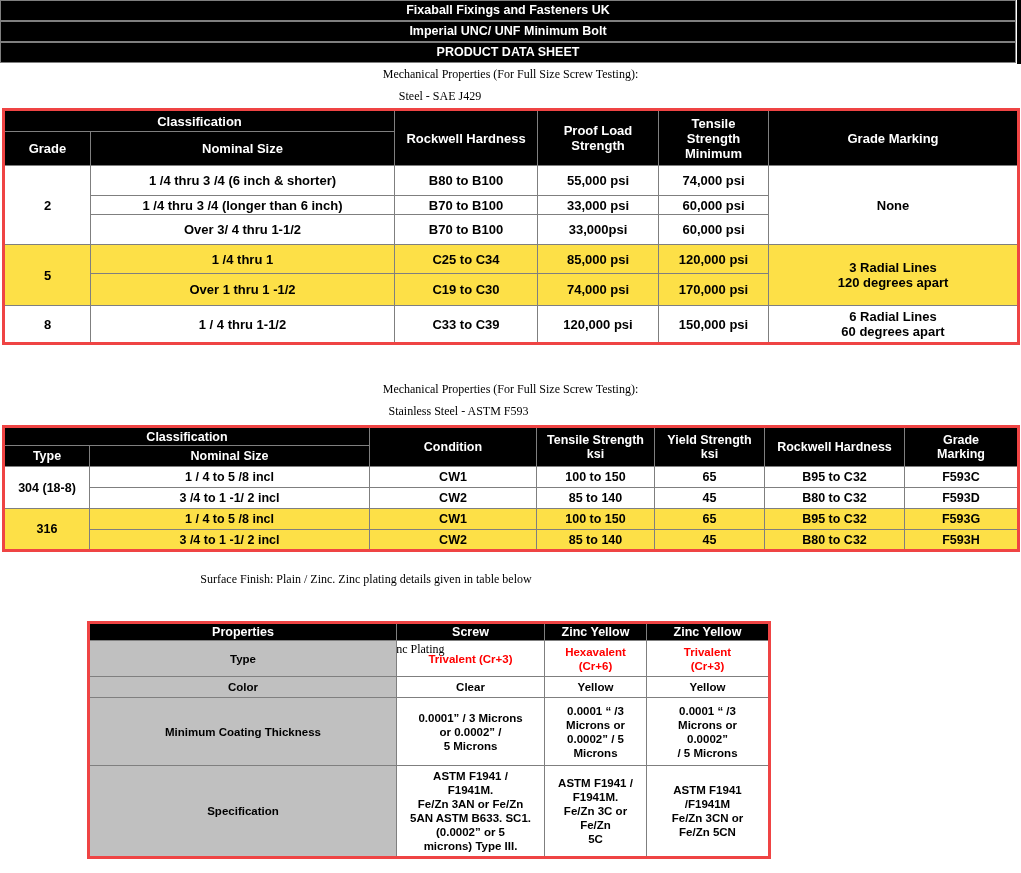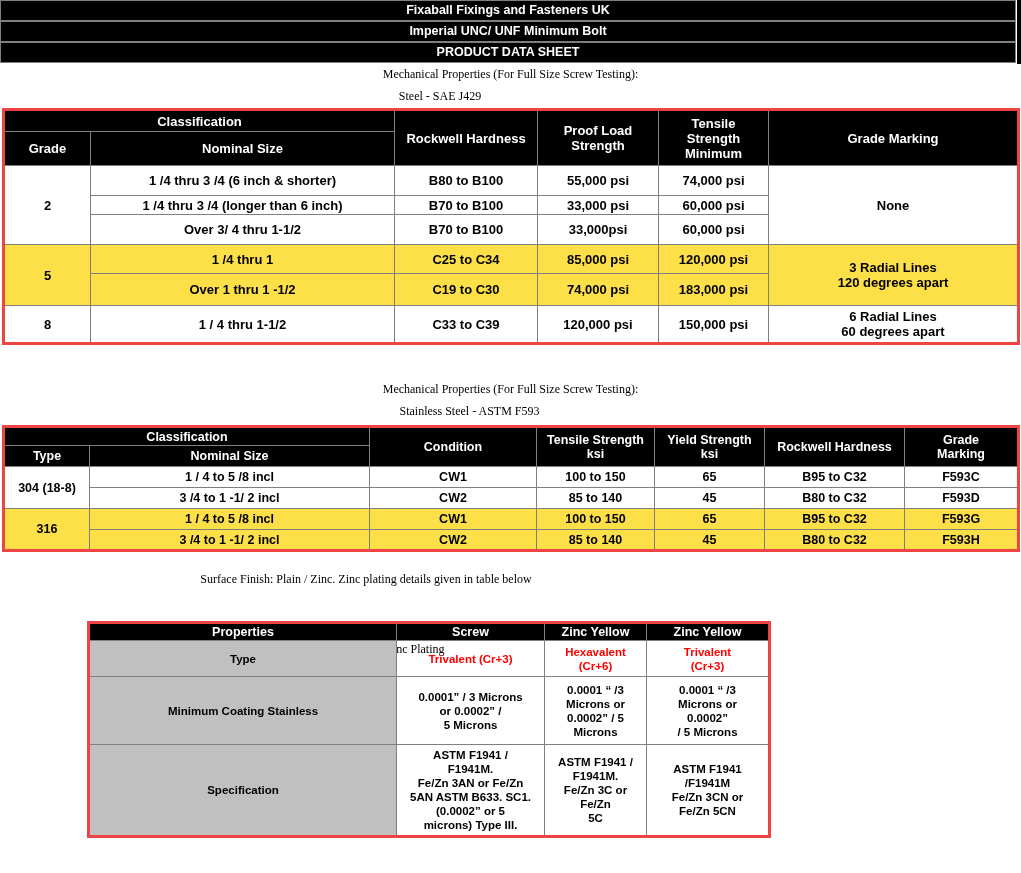--- a/index.html
+++ b/index.html
@@ -97,36 +97,36 @@
       <td>C25 to C34</td>
       <td>85,000 psi</td>
       <td>120,000 psi</td>
       <td rowspan="2">3 Radial Lines
 120 degrees apart</td>
     </tr>
     <tr style="height:32px" class="shaded">
       <td>Over 1 thru 1 -1/2</td>
       <td>C19 to C30</td>
       <td>74,000 psi</td>
-      <td>183,000 psi</td>
+      <td>170,000 psi</td>
     </tr>
     <tr style="height:38px">
       <td>8</td>
       <td>1 / 4 thru 1-1/2</td>
       <td>C33 to C39</td>
       <td>120,000 psi</td>
       <td>150,000 psi</td>
       <td>6 Radial Lines
 60 degrees apart</td>
     </tr>
   </tbody>
 </table>
 
 <div class="stitle" style="top:379px;left:0;width:1021px;">Mechanical Properties (For Full Size Screw Testing):</div>
-<div class="stitle" style="top:401px;left:16px;width:907px;">Stainless Steel - ASTM F593</div>
+<div class="stitle" style="top:401px;left:5px;width:907px;">Stainless Steel - ASTM F593</div>
 
 <table class="t2">
   <colgroup>
       <col style="width:86px">
       <col style="width:280px">
       <col style="width:167px">
       <col style="width:118px">
       <col style="width:110px">
       <col style="width:140px">
       <col style="width:114px">
@@ -206,22 +206,28 @@
   </thead>
   <tbody>
     <tr style="height:36px">
       <td class="labelcell">Type</td>
       <td class="red">Trivalent  (Cr+3)</td>
       <td class="red">Hexavalent
 (Cr+6)</td>
       <td class="red">Trivalent
 (Cr+3)</td>
     </tr>
+    <tr style="height:21px">
+      <td class="labelcell">Color</td>
+      <td>Clear</td>
+      <td>Yellow</td>
+      <td>Yellow</td>
+    </tr>
     <tr style="height:68px">
-      <td class="labelcell">Minimum Coating Stainless</td>
+      <td class="labelcell">Minimum Coating Thickness</td>
       <td>0.0001” / 3 Microns
 or 0.0002” /
 5 Microns</td>
       <td>0.0001 “ /3
 Microns or
 0.0002” / 5
 Microns</td>
       <td>0.0001 “ /3
 Microns or
 0.0002”

